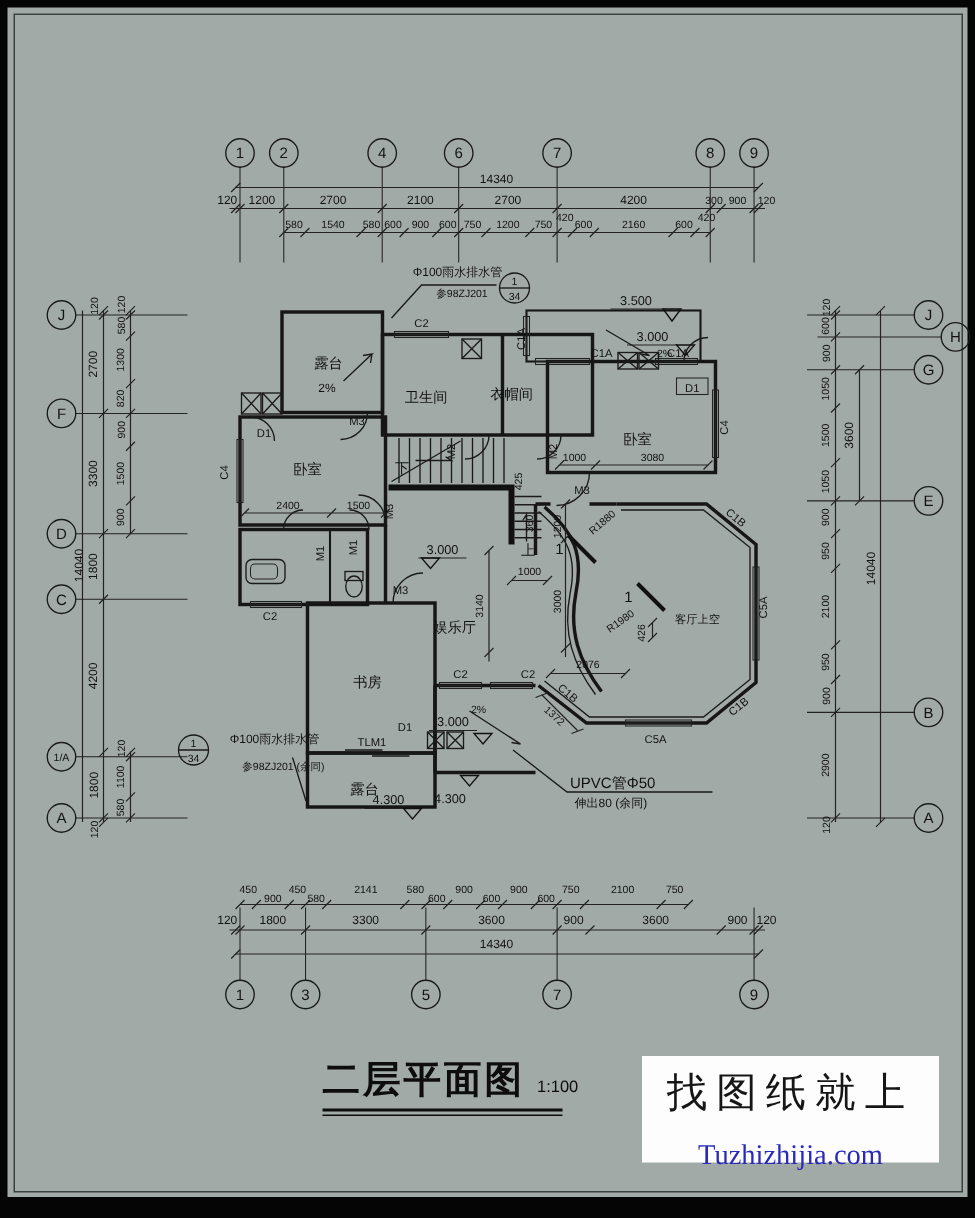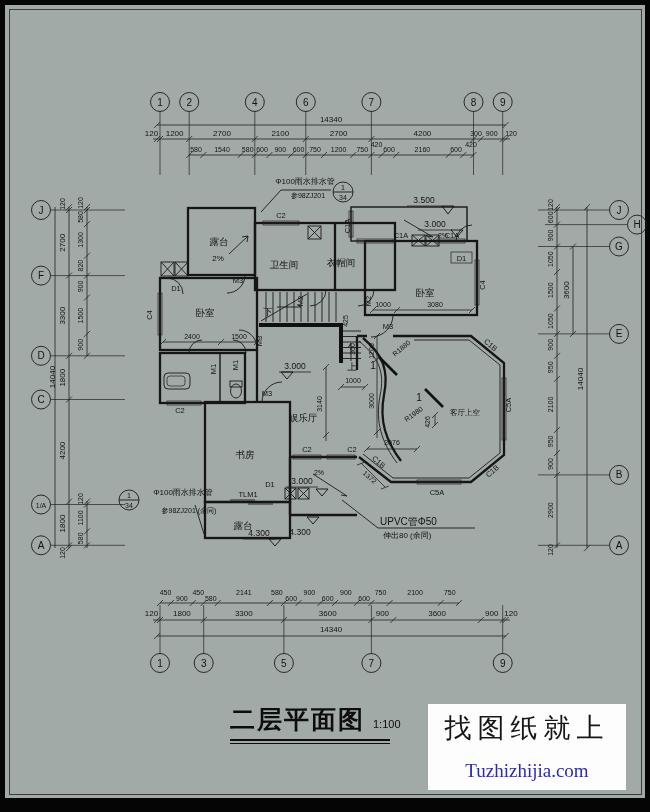--- a/index.html
+++ b/index.html
@@ -17,25 +17,25 @@
   .bb{font-size:10px;text-anchor:middle;}
   .s7{font-size:7px;text-anchor:middle;}
   .w25{stroke:#161616;stroke-width:2.3;fill:none;}
   .w15{stroke:#161616;stroke-width:1.4;fill:none;}
   .w1{stroke:#1a1a1a;stroke-width:0.9;fill:none;}
   .thin{stroke:#222;stroke-width:0.7;fill:none;}
   .dim{stroke:#222;stroke-width:0.8;fill:none;}
   .thk{stroke:#111;stroke-width:4;fill:none;}
   .bold{stroke:#111;stroke-width:2.6;fill:none;}
   .tri{fill:none;stroke:#111;stroke-width:0.9;}
-  .title-row{position:absolute;left:225px;top:698px;width:200px;}
+  .title-row{position:absolute;left:210px;top:698px;width:200px;}
   .title-text{font-size:25px;font-weight:bold;color:#0d0d0d;letter-spacing:2px;display:inline-block;}
   .title-scale{font-size:11px;color:#0d0d0d;margin-left:8px;}
   .title-underline{border-top:2px solid #0d0d0d;border-bottom:1px solid #0d0d0d;height:2px;margin-top:3px;width:160px;}
-  .wm{position:absolute;left:423px;top:699px;width:198px;height:86px;background:#fdfdfd;text-align:center;}
+  .wm{position:absolute;left:423px;top:699px;width:198px;height:71px;background:#fdfdfd;text-align:center;}
   .wm-cn{font-family:"Liberation Serif","DejaVu Serif",serif;font-size:27px;color:#161616;letter-spacing:6px;margin-top:6px;}
   .wm-en{font-family:"Liberation Serif","DejaVu Serif",serif;font-size:19px;color:#2a2ab8;margin-top:14px;}
 </style>
 </head>
 <body>
 
 <div class="page">
  <div class="sheet">
   <div class="inner-border"></div>
 

